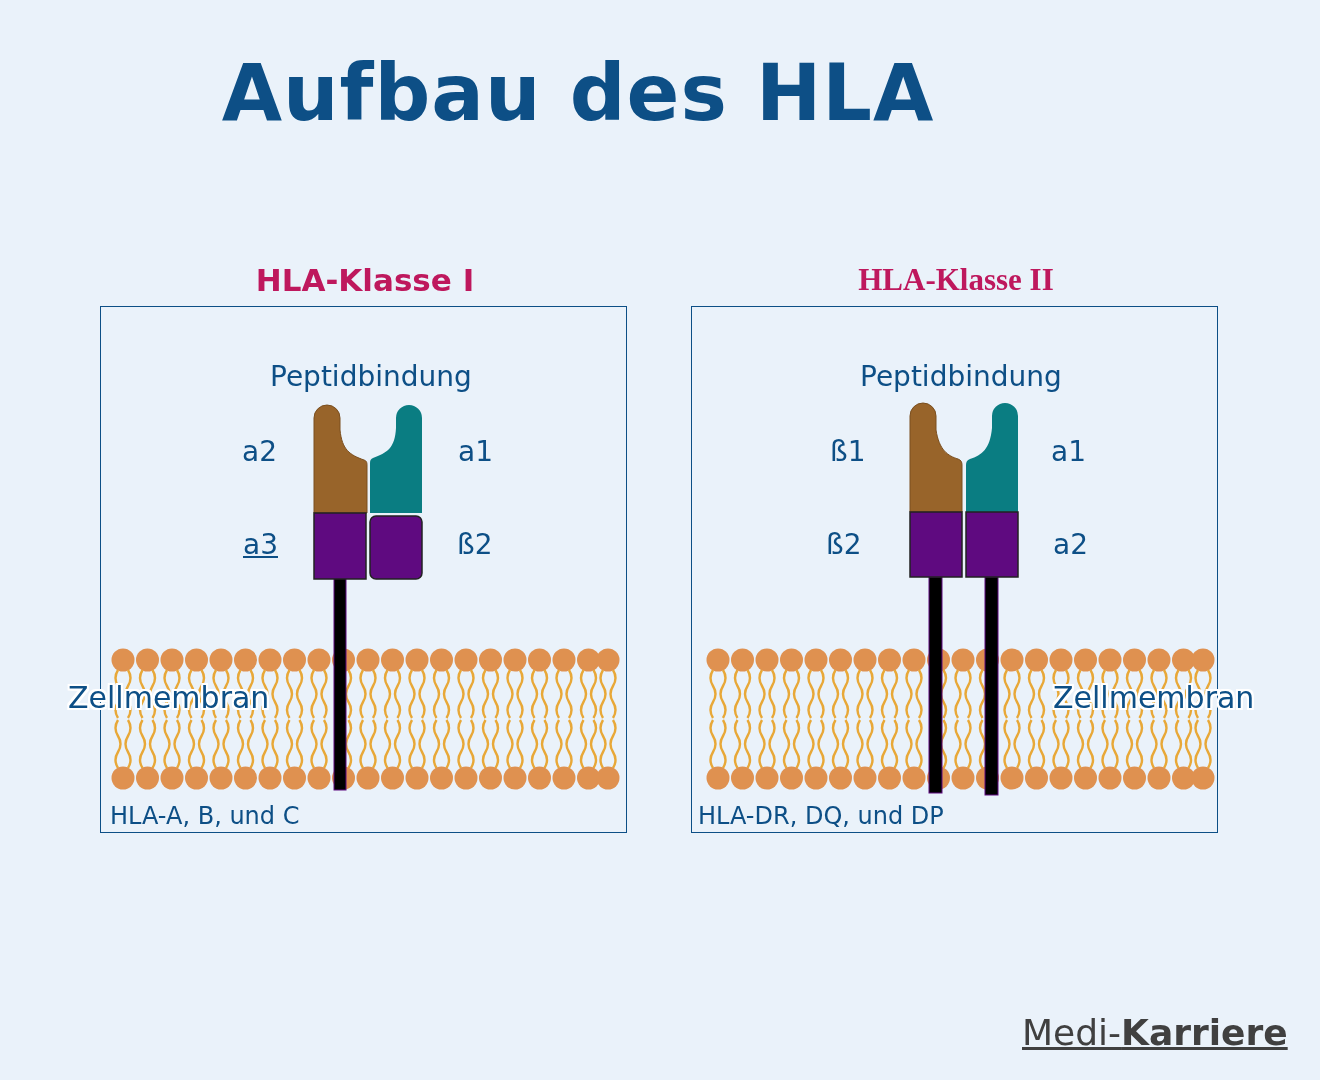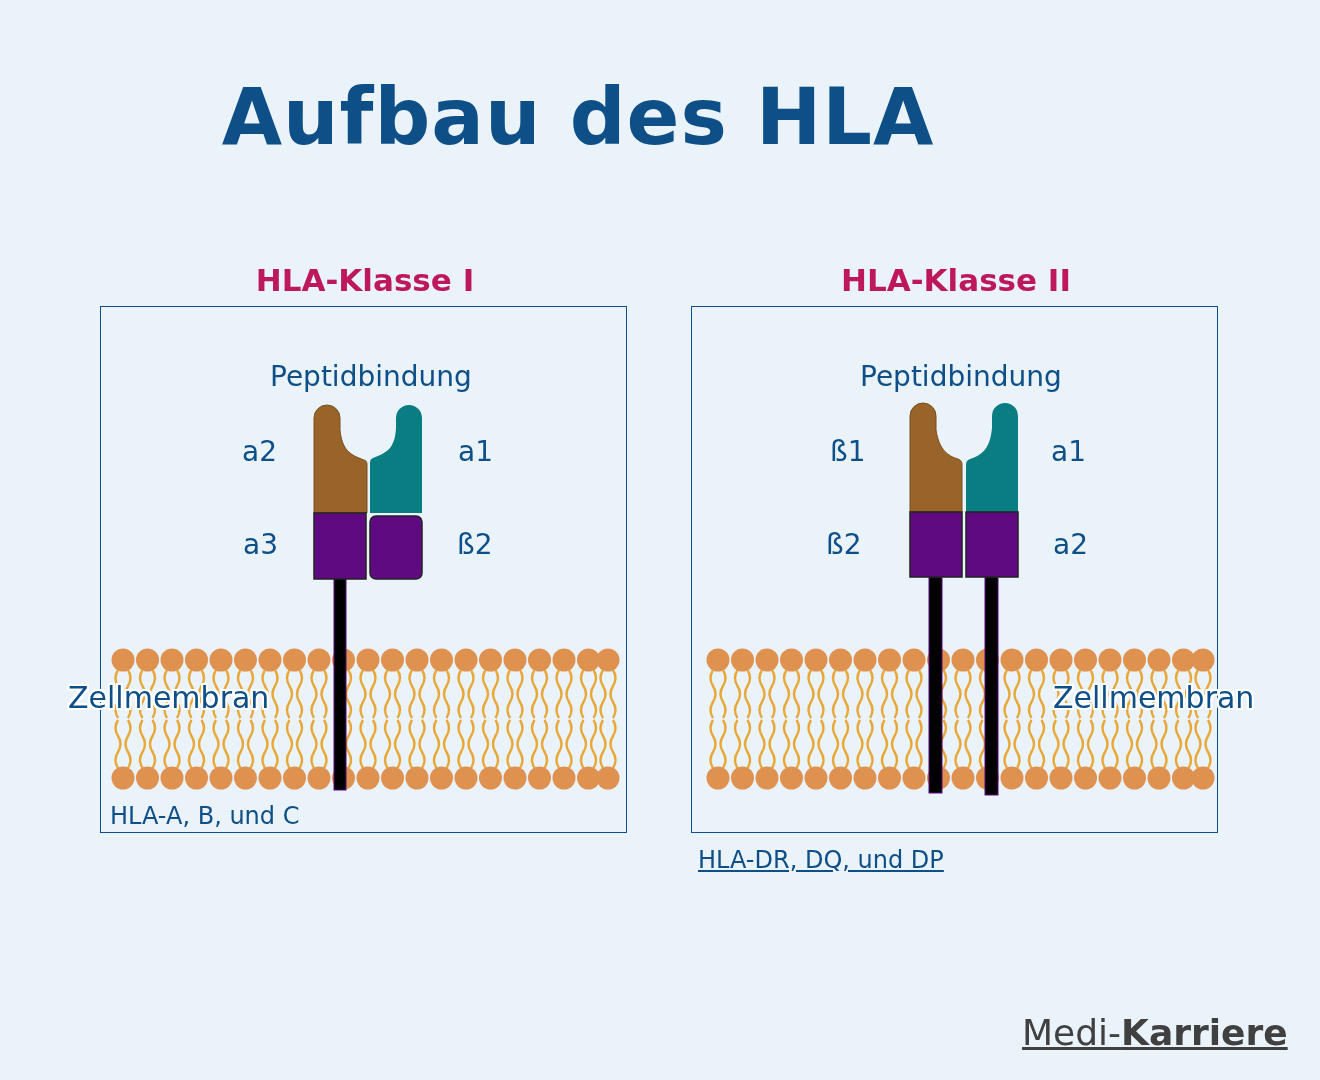--- a/index.html
+++ b/index.html
@@ -1,35 +1,35 @@
 <!DOCTYPE html>
 <html><head>
 <meta charset="utf-8">
 <style>
   html,body{margin:0;padding:0;}
   body{width:1320px;height:1080px;background:#eaf2fa;position:relative;overflow:hidden;font-family:"Liberation Sans",sans-serif;color:#0d4f86;}
-  .title{position:absolute;left:0;width:1156px;top:48px;text-align:center;font-size:78px;font-weight:bold;color:#0d4f86;letter-spacing:1px;font-family:"DejaVu Sans",sans-serif;margin-top:24px;}
+  .title{position:absolute;left:0;width:1156px;top:48px;text-align:center;font-size:78px;font-weight:bold;color:#0d4f86;letter-spacing:1px;font-family:"DejaVu Sans",sans-serif;}
   .panel-title{position:absolute;top:262px;font-size:31px;font-weight:bold;color:#be185d;text-align:center;width:530px;font-family:"DejaVu Sans",sans-serif;}
   .panel{position:absolute;top:306px;width:527px;height:527px;border:1.5px solid #0d4f86;box-sizing:border-box;}
   .lbl{position:absolute;font-size:28px;color:#0d4f86;font-family:"DejaVu Sans",sans-serif;}
   .bottom-lbl{position:absolute;font-size:24px;color:#0d4f86;font-family:"DejaVu Sans",sans-serif;text-align:right;}
   .mem-lbl{position:absolute;font-size:30px;color:#0d4f86;font-family:"DejaVu Sans",sans-serif;text-shadow:-2px -2px 0 #fff,2px -2px 0 #fff,-2px 2px 0 #fff,2px 2px 0 #fff,0 2px 0 #fff,0 -2px 0 #fff,2px 0 0 #fff,-2px 0 0 #fff;text-align:center;}
   svg{position:absolute;left:0;top:0;}
   .logo{position:absolute;left:1022px;top:1012px;font-size:36px;color:#404040;font-family:"DejaVu Sans",sans-serif;text-decoration:underline;}
   .logo b{font-weight:bold;}
 </style>
 </head>
 <body>
 
 <div class="title">Aufbau des HLA</div>
 
 <div class="panel-title" style="left:100px;">HLA-Klasse I</div>
 <div class="panel" style="left:100px;"></div>
 
-<div class="panel-title" style="left:691px;">HLA-Klasse II</div>
+<div class="panel-title" style="left:691px;font-family:Liberation Serif, serif;">HLA-Klasse II</div>
 <div class="panel" style="left:691px;"></div>
 
 <svg width="1320" height="1080">
   <defs>
     <g id="lipid-col">
       <circle cx="0" cy="0" r="11.5" fill="#df9150"></circle>
       <path d="M-5 10 q-5 8 0 16 q5 8 0 16 q-5 8 0 16" stroke="#e8a838" stroke-width="2.4" fill="none"></path>
       <path d="M5 10 q5 8 0 16 q-5 8 0 16 q5 8 0 16" stroke="#e8a838" stroke-width="2.4" fill="none"></path>
       <path d="M-5 108 q-5 -8 0 -16 q5 -8 0 -16 q-5 -8 0 -16" stroke="#e8a838" stroke-width="2.4" fill="none"></path>
       <path d="M5 108 q5 -8 0 -16 q-5 -8 0 -16 q5 -8 0 -16" stroke="#e8a838" stroke-width="2.4" fill="none"></path>
@@ -99,26 +99,26 @@
     <path d="M910 512 V416 a13 13 0 0 1 26 0 V430 c3 20 12 26 22 29 c3 1 4 3 4 6 V512 Z" fill="#98642a" stroke="#7a4e1e" stroke-width="1"></path>
     <path d="M966 512 V465 c0 -3 1 -5 4 -6 c12 -4 20 -10 22 -31 V416 a13 13 0 0 1 26 0 V512 Z" fill="#0a7d82"></path>
     <rect x="910" y="512" width="52" height="65" fill="#5f0a80" stroke="#222" stroke-width="1.5"></rect>
     <rect x="966" y="512" width="52" height="65" fill="#5f0a80" stroke="#222" stroke-width="1.5"></rect>
   </g>
 </svg>
 
 <div class="lbl" style="left:270px;top:360px;">Peptidbindung</div>
 <div class="lbl" style="left:242px;top:435px;">a2</div>
 <div class="lbl" style="left:458px;top:435px;">a1</div>
-<div class="lbl" style="left:243px;top:528px;">a3</div>
+<div class="lbl" style="left:243px;top:528px;text-decoration:underline;">a3</div>
 <div class="lbl" style="left:457px;top:528px;">ß2</div>
 <div class="mem-lbl" style="left:68px;top:680px;">Zellmembran</div>
 <div class="bottom-lbl" style="left:110px;top:802px;">HLA-A, B, und C</div>
 
 <div class="lbl" style="left:860px;top:360px;">Peptidbindung</div>
 <div class="lbl" style="left:830px;top:435px;">ß1</div>
 <div class="lbl" style="left:1051px;top:435px;">a1</div>
 <div class="lbl" style="left:826px;top:528px;">ß2</div>
 <div class="lbl" style="left:1053px;top:528px;">a2</div>
 <div class="mem-lbl" style="left:1053px;top:680px;">Zellmembran</div>
-<div class="bottom-lbl" style="left:698px;top:846px;text-decoration:underline;">HLA-DR, DQ, und DP</div>
+<div class="bottom-lbl" style="left:698px;top:802px;">HLA-DR, DQ, und DP</div>
 
 <div class="logo"><span>Medi-</span><b>Karriere</b></div>
 
 </body></html>

